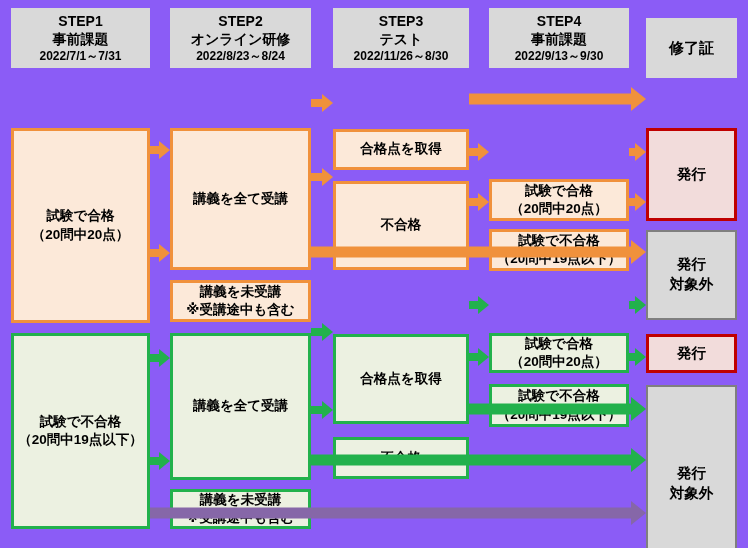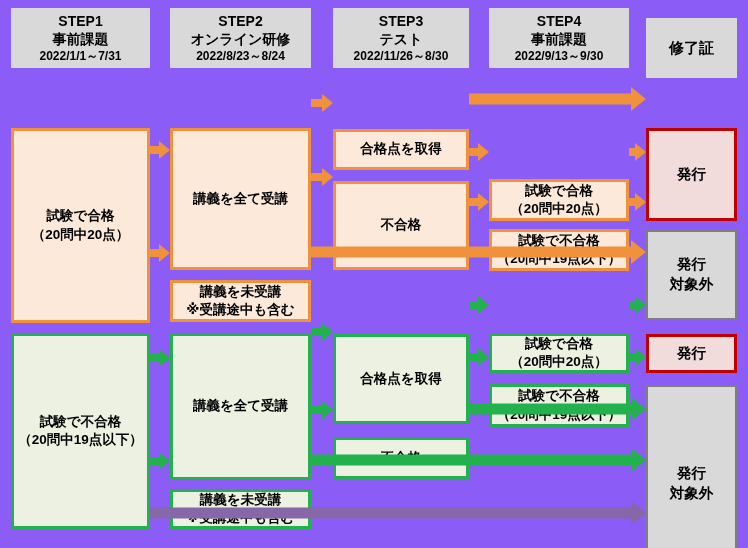--- a/index.html
+++ b/index.html
@@ -46,21 +46,21 @@
   .ap{--c:var(--purple);}
 </style>
 </head>
 <body>
 
 <div id="stage">
 
   <div class="hd" style="left:11px;top:8px;width:139px;height:60px;">
     <span class="s">STEP1</span>
     <span class="n">事前課題</span>
-    <span class="d">2022/1/1～7/31</span>
+    <span class="d">2022/7/1～7/31</span>
   </div>
   <div class="hd" style="left:170px;top:8px;width:141px;height:60px;">
     <span class="s">STEP2</span>
     <span class="n">オンライン研修</span>
     <span class="d">2022/8/23～8/24</span>
   </div>
   <div class="hd" style="left:333px;top:8px;width:136px;height:60px;">
     <span class="s">STEP3</span>
     <span class="n">テスト</span>
     <span class="d">2022/11/26～8/30</span>

